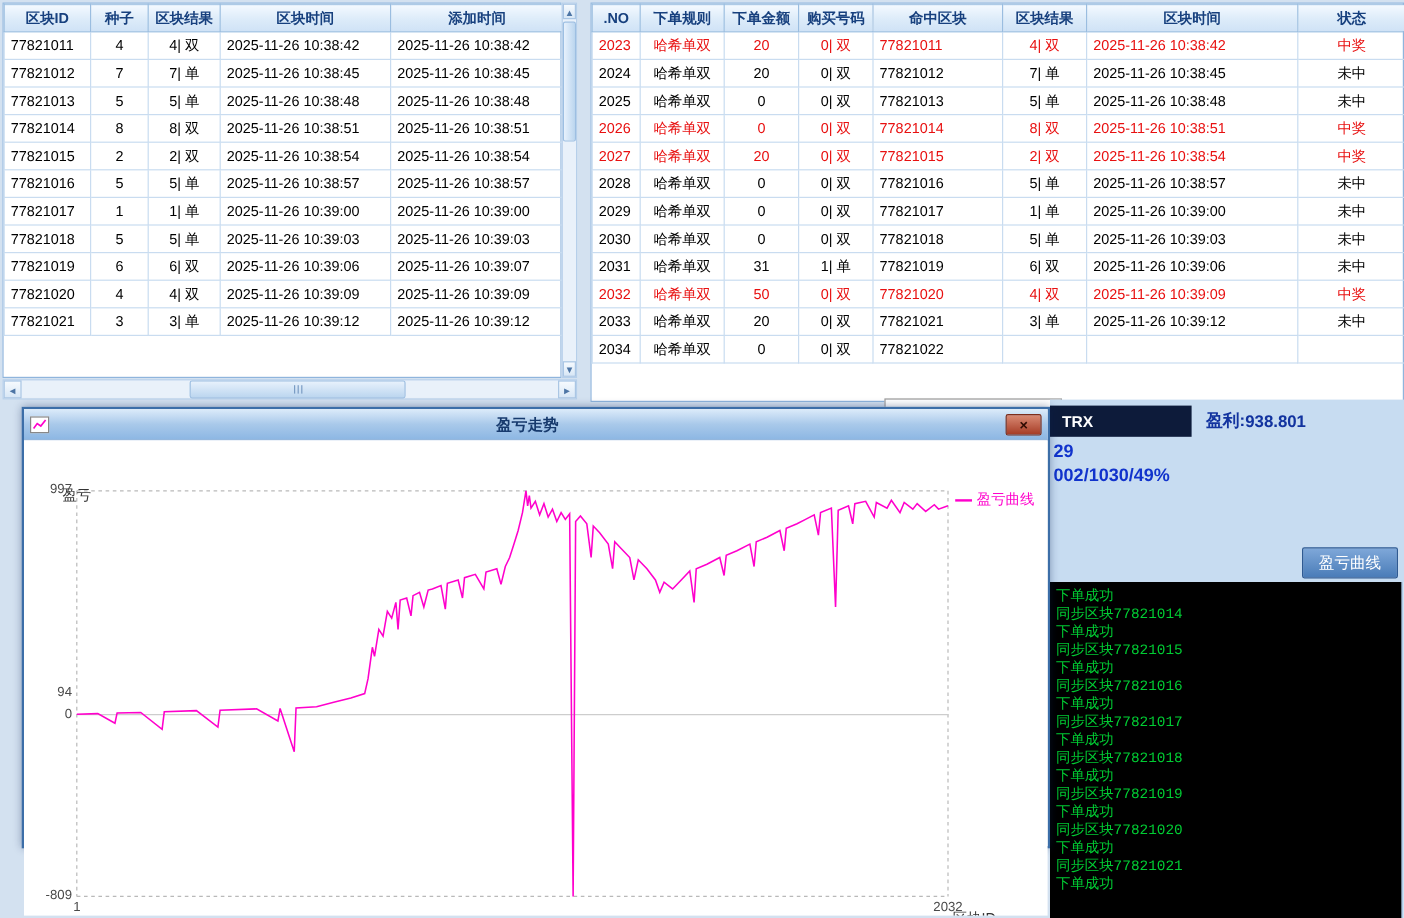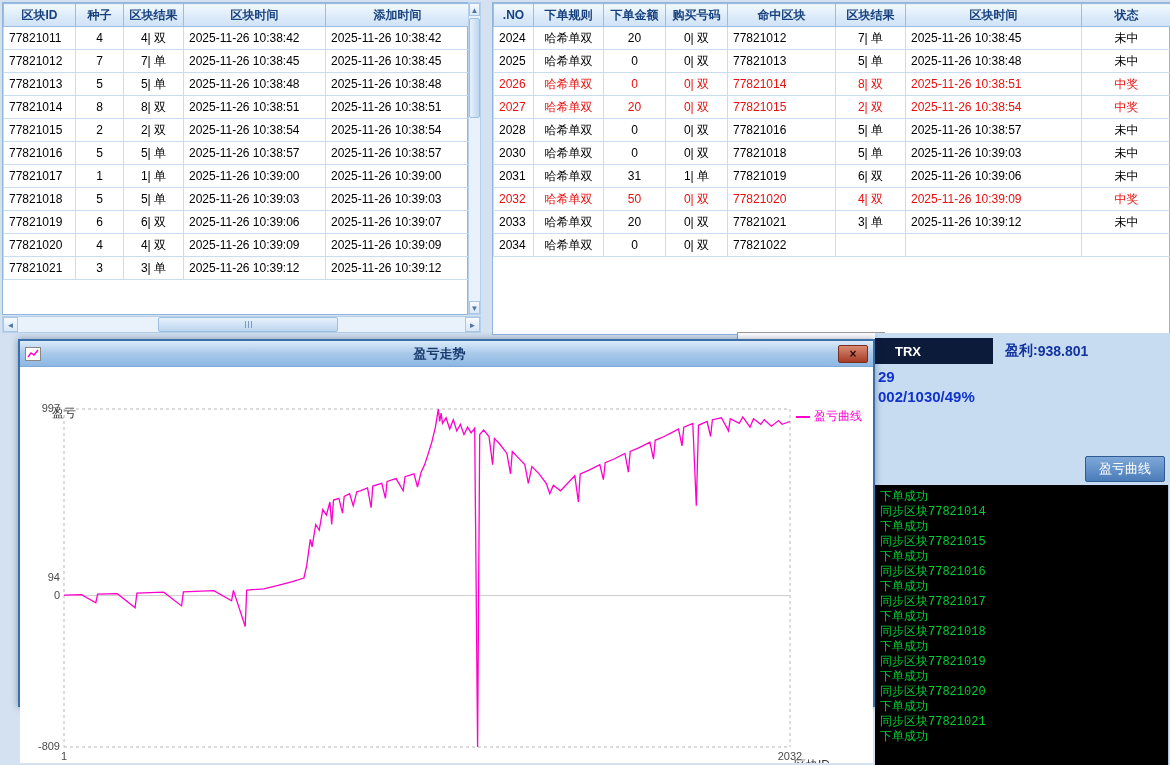--- a/index.html
+++ b/index.html
@@ -95,21 +95,21 @@
   .ytick { position:absolute; left:2px; width:38px; text-align:right; font-size:11px; color:#4a4a4a; }
   .xtick { position:absolute; width:44px; text-align:center; font-size:11px; color:#4a4a4a; }
   .legend { position:absolute; left:776px; top:41px; display:flex; align-items:center; font-size:12px; color:var(--curve,#ff00cc); }
   .legend-marker { width:14px; height:2px; background:var(--curve,#ff00cc); margin-right:4px; }
 
   
   .side { position:absolute; left:875px; top:333px; width:295px; height:432px; background:#c7dcf1; z-index:2; }
   .side-top { position:absolute; left:0; top:5px; width:100%; height:26px; display:flex; }
   .trx-box {
     width:118px; background:#0d1b3a; color:#fff; font-weight:700; font-size:13px;
-    display:flex; align-items:center; padding-left:20px;
+    display:flex; align-items:center; padding-left:10px;
   }
   .profit { flex:1; display:flex; align-items:center; padding-left:12px;
     color:#12339f; font-weight:700; font-size:14px; }
   .pline { position:absolute; left:3px; color:#1133cc; font-weight:700; font-size:15px; }
   .pline1 { top:35px; } .pline2 { top:55px; }
   .curve-btn {
     position:absolute; right:5px; top:123px; width:80px; height:26px;
     background:linear-gradient(#7fa8d9,#4a7cb8); border:1px solid #2f5a92; border-radius:2px;
     color:#fff; font-size:13px; font-family:"Liberation Sans",sans-serif;
   }
@@ -269,20 +269,30 @@
           <th>下单规则</th>
           <th>下单金额</th>
           <th>购买号码</th>
           <th>命中区块</th>
           <th>区块结果</th>
           <th>区块时间</th>
           <th>状态</th>
         </tr>
       </thead>
     <tbody id="right-tbody">
+        <tr class="win">
+          <td class="l">2023</td>
+          <td class="c">哈希单双</td>
+          <td class="c">20</td>
+          <td class="c">0| 双</td>
+          <td class="l">77821011</td>
+          <td class="c">4| 双</td>
+          <td class="l">2025-11-26 10:38:42</td>
+          <td class="c">中奖</td>
+        </tr>
         <tr>
           <td class="l">2024</td>
           <td class="c">哈希单双</td>
           <td class="c">20</td>
           <td class="c">0| 双</td>
           <td class="l">77821012</td>
           <td class="c">7| 单</td>
           <td class="l">2025-11-26 10:38:45</td>
           <td class="c">未中</td>
         </tr>
@@ -317,20 +327,30 @@
           <td class="c">中奖</td>
         </tr>
         <tr>
           <td class="l">2028</td>
           <td class="c">哈希单双</td>
           <td class="c">0</td>
           <td class="c">0| 双</td>
           <td class="l">77821016</td>
           <td class="c">5| 单</td>
           <td class="l">2025-11-26 10:38:57</td>
+          <td class="c">未中</td>
+        </tr>
+        <tr>
+          <td class="l">2029</td>
+          <td class="c">哈希单双</td>
+          <td class="c">0</td>
+          <td class="c">0| 双</td>
+          <td class="l">77821017</td>
+          <td class="c">1| 单</td>
+          <td class="l">2025-11-26 10:39:00</td>
           <td class="c">未中</td>
         </tr>
         <tr>
           <td class="l">2030</td>
           <td class="c">哈希单双</td>
           <td class="c">0</td>
           <td class="c">0| 双</td>
           <td class="l">77821018</td>
           <td class="c">5| 单</td>
           <td class="l">2025-11-26 10:39:03</td>

